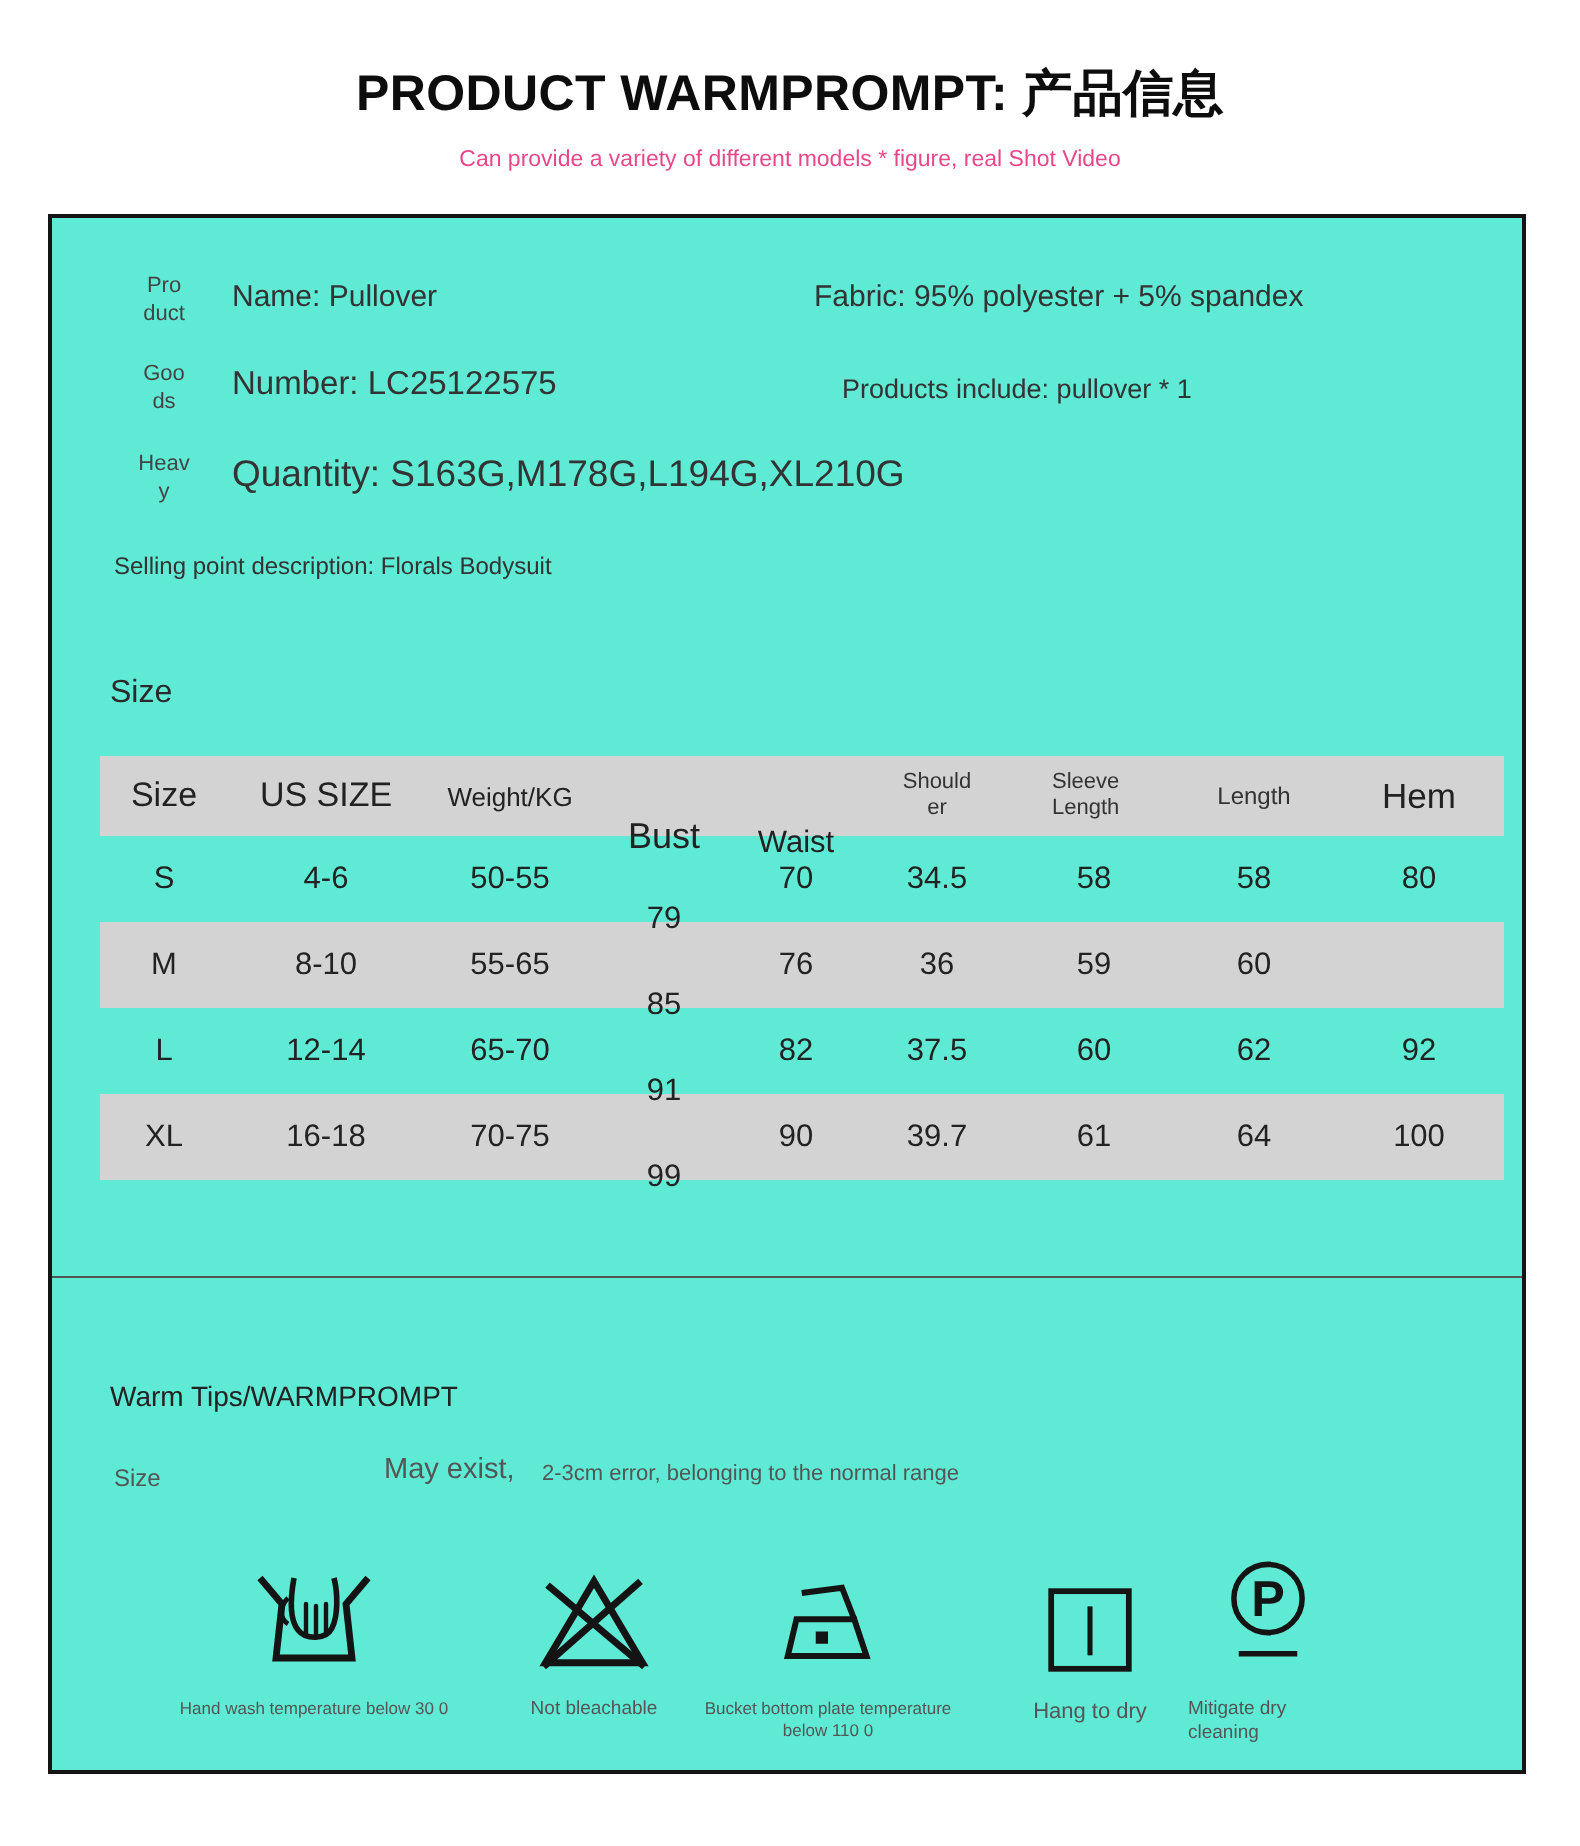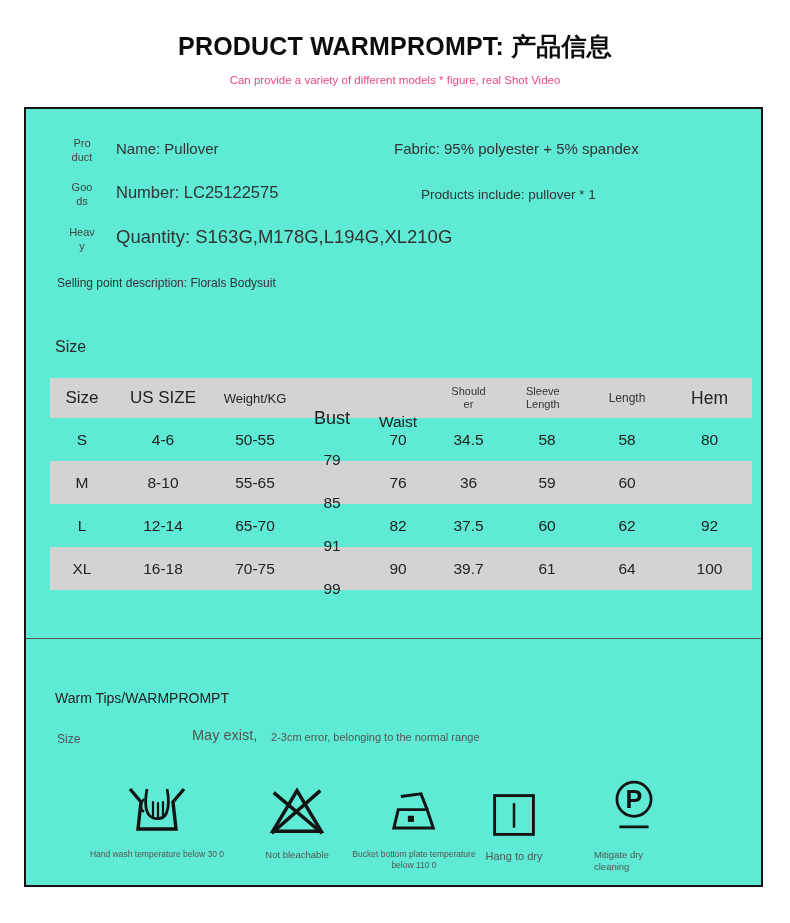--- a/index.html
+++ b/index.html
@@ -7,21 +7,21 @@
 
   .title{margin:0;padding-top:30px;text-align:center;font-size:25px;font-weight:700;color:#0d0d0d;letter-spacing:.2px;}
   .subtitle{margin-top:11px;text-align:center;font-size:11.5px;color:#e8488b;}
 
   .box{position:absolute;left:24px;top:107px;width:735px;height:776px;border:2px solid #141414;background:#5eead4;}
 
   .abs{position:absolute;}
   .row-label{left:30px;width:52px;text-align:center;font-size:11px;line-height:1.25;color:#444;white-space:pre-line;}
   .val{color:#333;}
   .v-name{left:90px;top:31px;font-size:15px;}
-  .v-fabric{left:368px;top:31px;font-size:15px;}
+  .v-fabric{left:381px;top:31px;font-size:15px;}
   .v-number{left:90px;top:74px;font-size:16.5px;}
   .v-include{left:395px;top:78px;font-size:13.5px;}
   .v-quantity{left:90px;top:117px;font-size:18.5px;}
   .l1{top:28px;} .l2{top:72px;} .l3{top:117px;}
   .selling{left:31px;top:167px;font-size:12px;color:#333;}
 
   .size-heading{left:29px;top:229px;font-size:16px;color:#2a2a2a;}
 
   .table{left:24px;top:269px;width:702px;}
   .trow{display:flex;align-items:center;height:43px;}
@@ -42,21 +42,21 @@
   .note-size{left:31px;top:623px;font-size:12px;color:#555;}
   .note-main{left:166px;top:618px;font-size:14.5px;color:#555;}
   .note-detail{left:245px;top:622px;font-size:11px;color:#555;}
 
   .care-item{position:absolute;top:655px;width:140px;text-align:center;}
   .icon-holder{height:78px;display:flex;align-items:flex-end;justify-content:center;}
   .care-caption{margin-top:7px;color:#555;line-height:1.3;}
   .ci0 .care-caption{font-size:8.5px;} .ci1 .care-caption{font-size:9.5px;}
   .ci2 .care-caption{font-size:8.5px;} .ci3 .care-caption{font-size:11px;}
   .ci4 .care-caption{font-size:9.5px;text-align:left;padding-left:30px;width:70px;}
-  .ci0{left:61px;} .ci1{left:201px;} .ci2{left:318px;} .ci3{left:418px;} .ci4{left:538px;}
+  .ci0{left:61px;} .ci1{left:201px;} .ci2{left:318px;} .ci3{left:449px;} .ci4{left:538px;}
   svg{display:block;}
 </style>
 </head>
 <body>
 
 <div class="page">
 
   <div class="title">PRODUCT WARMPROMPT: 产品信息</div>
   <div class="subtitle">Can provide a variety of different models * figure, real Shot Video</div>
 

